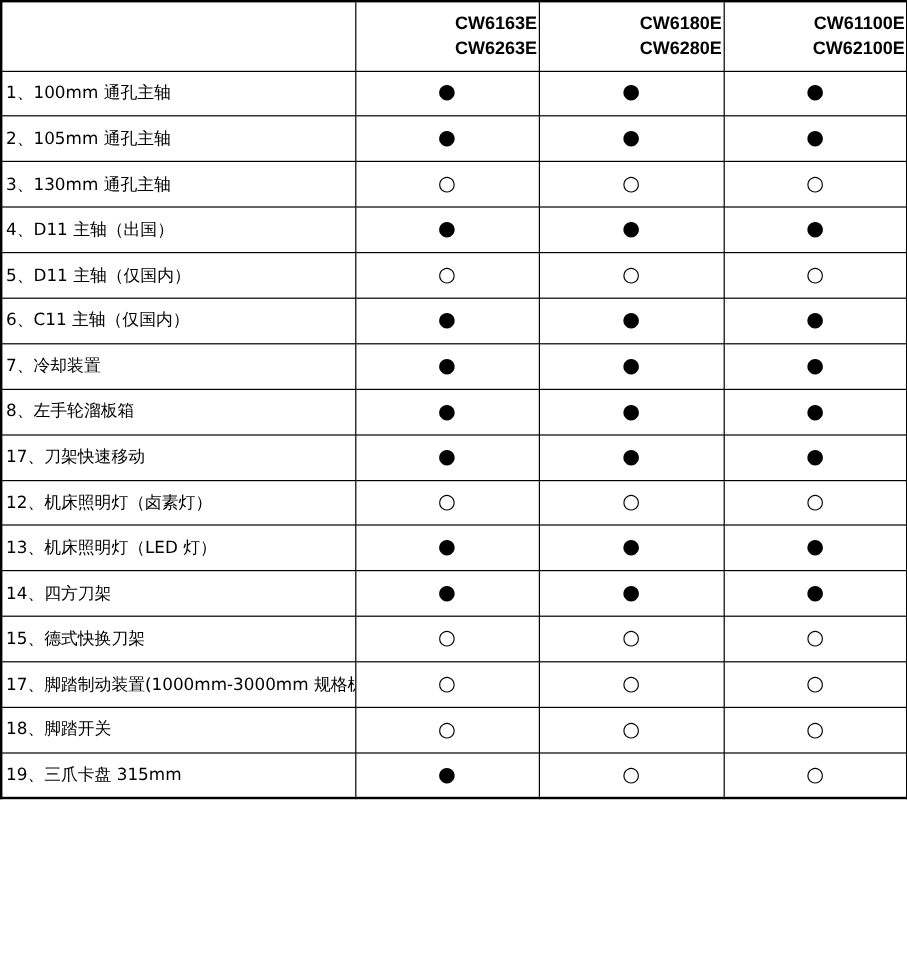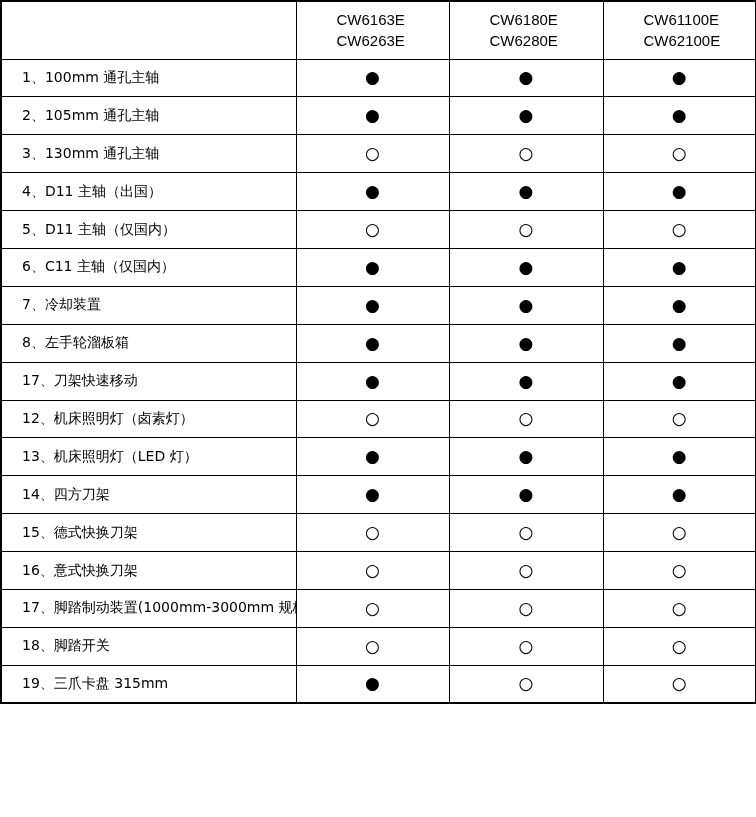--- a/index.html
+++ b/index.html
@@ -32,32 +32,32 @@
     border: 2px solid #000000;
   }
   thead tr {
     height: 58px;
   }
   tbody tr {
     height: 37.9px;
   }
   th.model-header {
     font-family: "Liberation Sans", sans-serif;
-    font-weight: normal;
+    font-weight: bold;
     font-size: 15px;
     line-height: 21px;
-    text-align: left;
+    text-align: right;
     vertical-align: middle;
     padding-left: 40px;
   }
   td.label-cell {
     font-size: 14px;
     text-align: left;
     vertical-align: middle;
-    padding-left: 20px;
+    padding-left: 3px;
     padding-right: 2px;
   }
   td.symbol-cell {
     text-align: center;
     vertical-align: middle;
     font-size: 17px;
     line-height: 1;
   }
   td.symbol-cell.cross {
     font-size: 16px;
@@ -164,26 +164,20 @@
           <td class="symbol-cell">●</td>
           <td class="symbol-cell">●</td>
         </tr>
         <tr>
           <td class="label-cell">15、德式快换刀架</td>
           <td class="symbol-cell">○</td>
           <td class="symbol-cell">○</td>
           <td class="symbol-cell">○</td>
         </tr>
         <tr>
-          <td class="label-cell">16、意式快换刀架</td>
-          <td class="symbol-cell">○</td>
-          <td class="symbol-cell">○</td>
-          <td class="symbol-cell">○</td>
-        </tr>
-        <tr>
           <td class="label-cell">17、脚踏制动装置(1000mm-3000mm 规格机床)</td>
           <td class="symbol-cell">○</td>
           <td class="symbol-cell">○</td>
           <td class="symbol-cell">○</td>
         </tr>
         <tr>
           <td class="label-cell">18、脚踏开关</td>
           <td class="symbol-cell">○</td>
           <td class="symbol-cell">○</td>
           <td class="symbol-cell">○</td>

